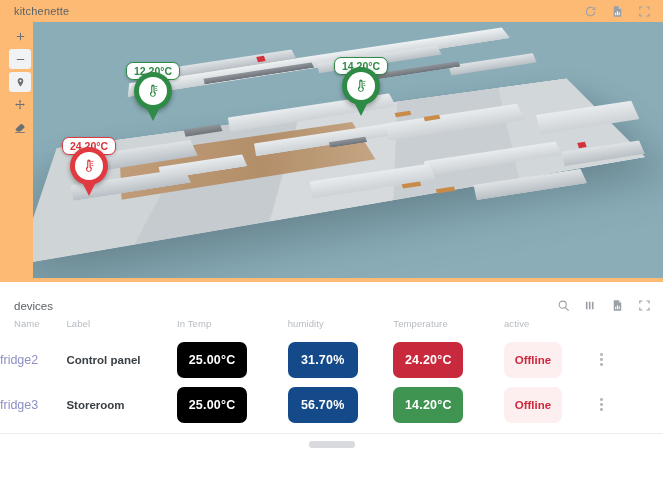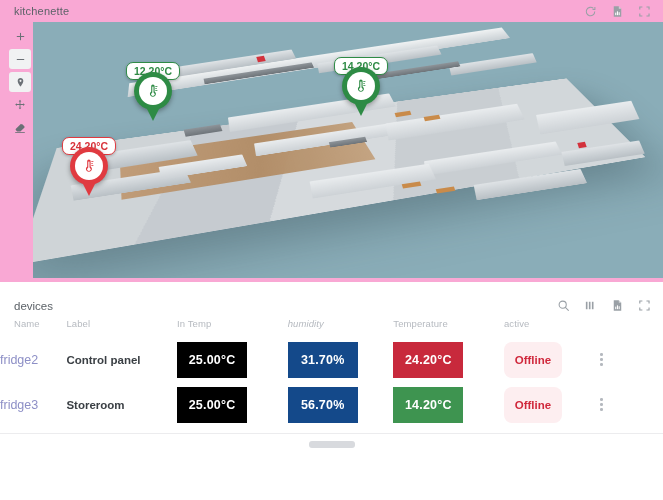--- a/index.html
+++ b/index.html
@@ -8,21 +8,21 @@
     background: #ffffff;
     font-family: "Liberation Sans", sans-serif;
     overflow: hidden;
   }
 
   
   .viewer-card {
     position: relative;
     width: 663px;
     height: 282px;
-    background: #f9a8d4;
+    background: #fdba74;
   }
   .viewer-header {
     height: 22px;
     display: flex;
     align-items: center;
     padding: 0 12px 0 14px;
   }
   .viewer-title {
     font-size: 11px;
     color: #5c6268;
@@ -216,42 +216,42 @@
     letter-spacing: .1px;
   }
   table.dev-table td {
     padding: 0;
     vertical-align: middle;
     height: 45px;
   }
   .col-name  { width: 66px; padding-left: 14px !important; }
   .col-label { width: 110px; margin-left: 9px; }
   .col-intemp{ width: 110px; }
-  .col-hum   { width: 105px; font-style: italic; }
+  .col-hum   { width: 105px; }
   .col-temp  { width: 110px; }
   .col-act   { width: 90px; }
   .col-menu  { width: 68px; }
 
   .name-cell {
     font-size: 12.5px;
     color: #8d8fc6;
     padding-left: 14px;
   }
   .label-cell {
     font-size: 11.5px;
     color: #3b4045;
     font-weight: bold;
   }
   .chip {
     display: inline-flex;
     align-items: center;
     justify-content: center;
     width: 70px;
     height: 36px;
-    border-radius: 0;
+    border-radius: 7px;
     color: #ffffff;
     font-size: 12.5px;
     font-weight: bold;
     letter-spacing: .2px;
   }
   .chip.black { background: #000000; }
   .chip.blue  { background: #14498a; }
   .chip.red   { background: #c8293c; }
   .chip.green { background: #3e9450; }
 

